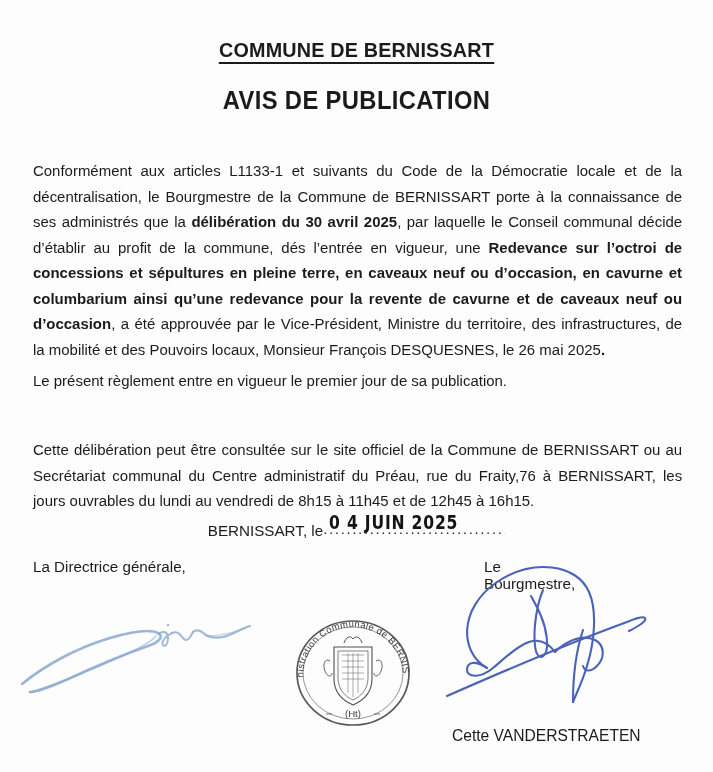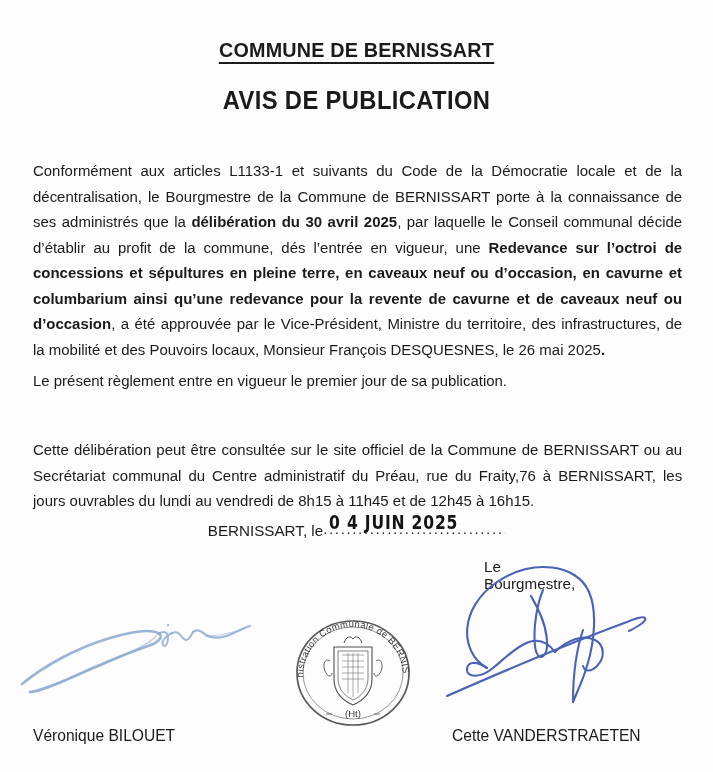--- a/index.html
+++ b/index.html
@@ -161,20 +161,21 @@
   </div>
 
   <div class="body-block para-2">Le présent règlement entre en vigueur le premier jour de sa publication.</div>
 
   <div class="body-block para-3">Cette délibération peut être consultée sur le site officiel de la Commune de BERNISSART ou au Secrétariat communal du Centre administratif du Préau, rue du Fraity,76 à BERNISSART, les jours ouvrables du lundi au vendredi  de 8h15 à 11h45 et de 12h45 à 16h15.</div>
 
   <div class="date-line">
     <span class="city-label">BERNISSART, le</span><span class="date-dots"><span class="dots">................................</span><span class="date-stamp">0 4 JUIN 2025</span></span>
   </div>
 
+  <div class="sig-label sig-label-left">La Directrice générale,</div>
   <div class="sig-label sig-label-right">Le Bourgmestre,</div>
 
   <svg class="sig-ink sig-ink-left" viewBox="0 0 240 96">
     <g fill="none" stroke="#8aa8cf" stroke-linecap="round" stroke-linejoin="round">
       <path d="M4 72 C 26 54, 58 36, 92 26 C 116 19, 132 17, 140 21 C 146 24, 142 30, 130 34
                C 110 41, 76 55, 48 68 C 32 75, 20 80, 12 80" stroke-width="2.6" opacity="0.85"></path>
       <path d="M12 80 C 34 74, 74 58, 104 44 C 122 36, 134 29, 138 24" stroke-width="1.5" opacity="0.55"></path>
       <path d="M140 22 C 146 18, 150 20, 150 26 C 150 32, 147 36, 145 33 C 143 30, 147 24, 154 21" stroke-width="2" opacity="0.8"></path>
       <path d="M154 21 C 160 18, 163 24, 166 27 C 169 30, 172 26, 175 20" stroke-width="2" opacity="0.8"></path>
       <path d="M175 20 C 180 16, 184 20, 188 23 C 196 28, 206 26, 218 20 C 224 17, 228 15, 232 14" stroke-width="2.2" opacity="0.8"></path>
@@ -227,16 +228,15 @@
         <line x1="62" y1="40" x2="62" y2="80"></line>
         <line x1="67" y1="40" x2="67" y2="84"></line>
         <line x1="72" y1="40" x2="72" y2="80"></line>
       </g>
       <path d="M58 30 C60 24, 64 22, 67 26 C70 22, 74 24, 76 30" stroke-width="1"></path>
       <path d="M44 48 C38 44, 36 54, 40 60 C42 64, 46 64, 46 60" stroke-width="0.9"></path>
       <path d="M90 48 C96 44, 98 54, 94 60 C92 64, 88 64, 88 60" stroke-width="0.9"></path>
     </g>
   </svg>
 
-  <div class="sig-name sig-name-left">Véronique BILOUET</div>
   <div class="sig-name sig-name-right">Cette VANDERSTRAETEN</div>
 
 </div>
 
 </body></html>

